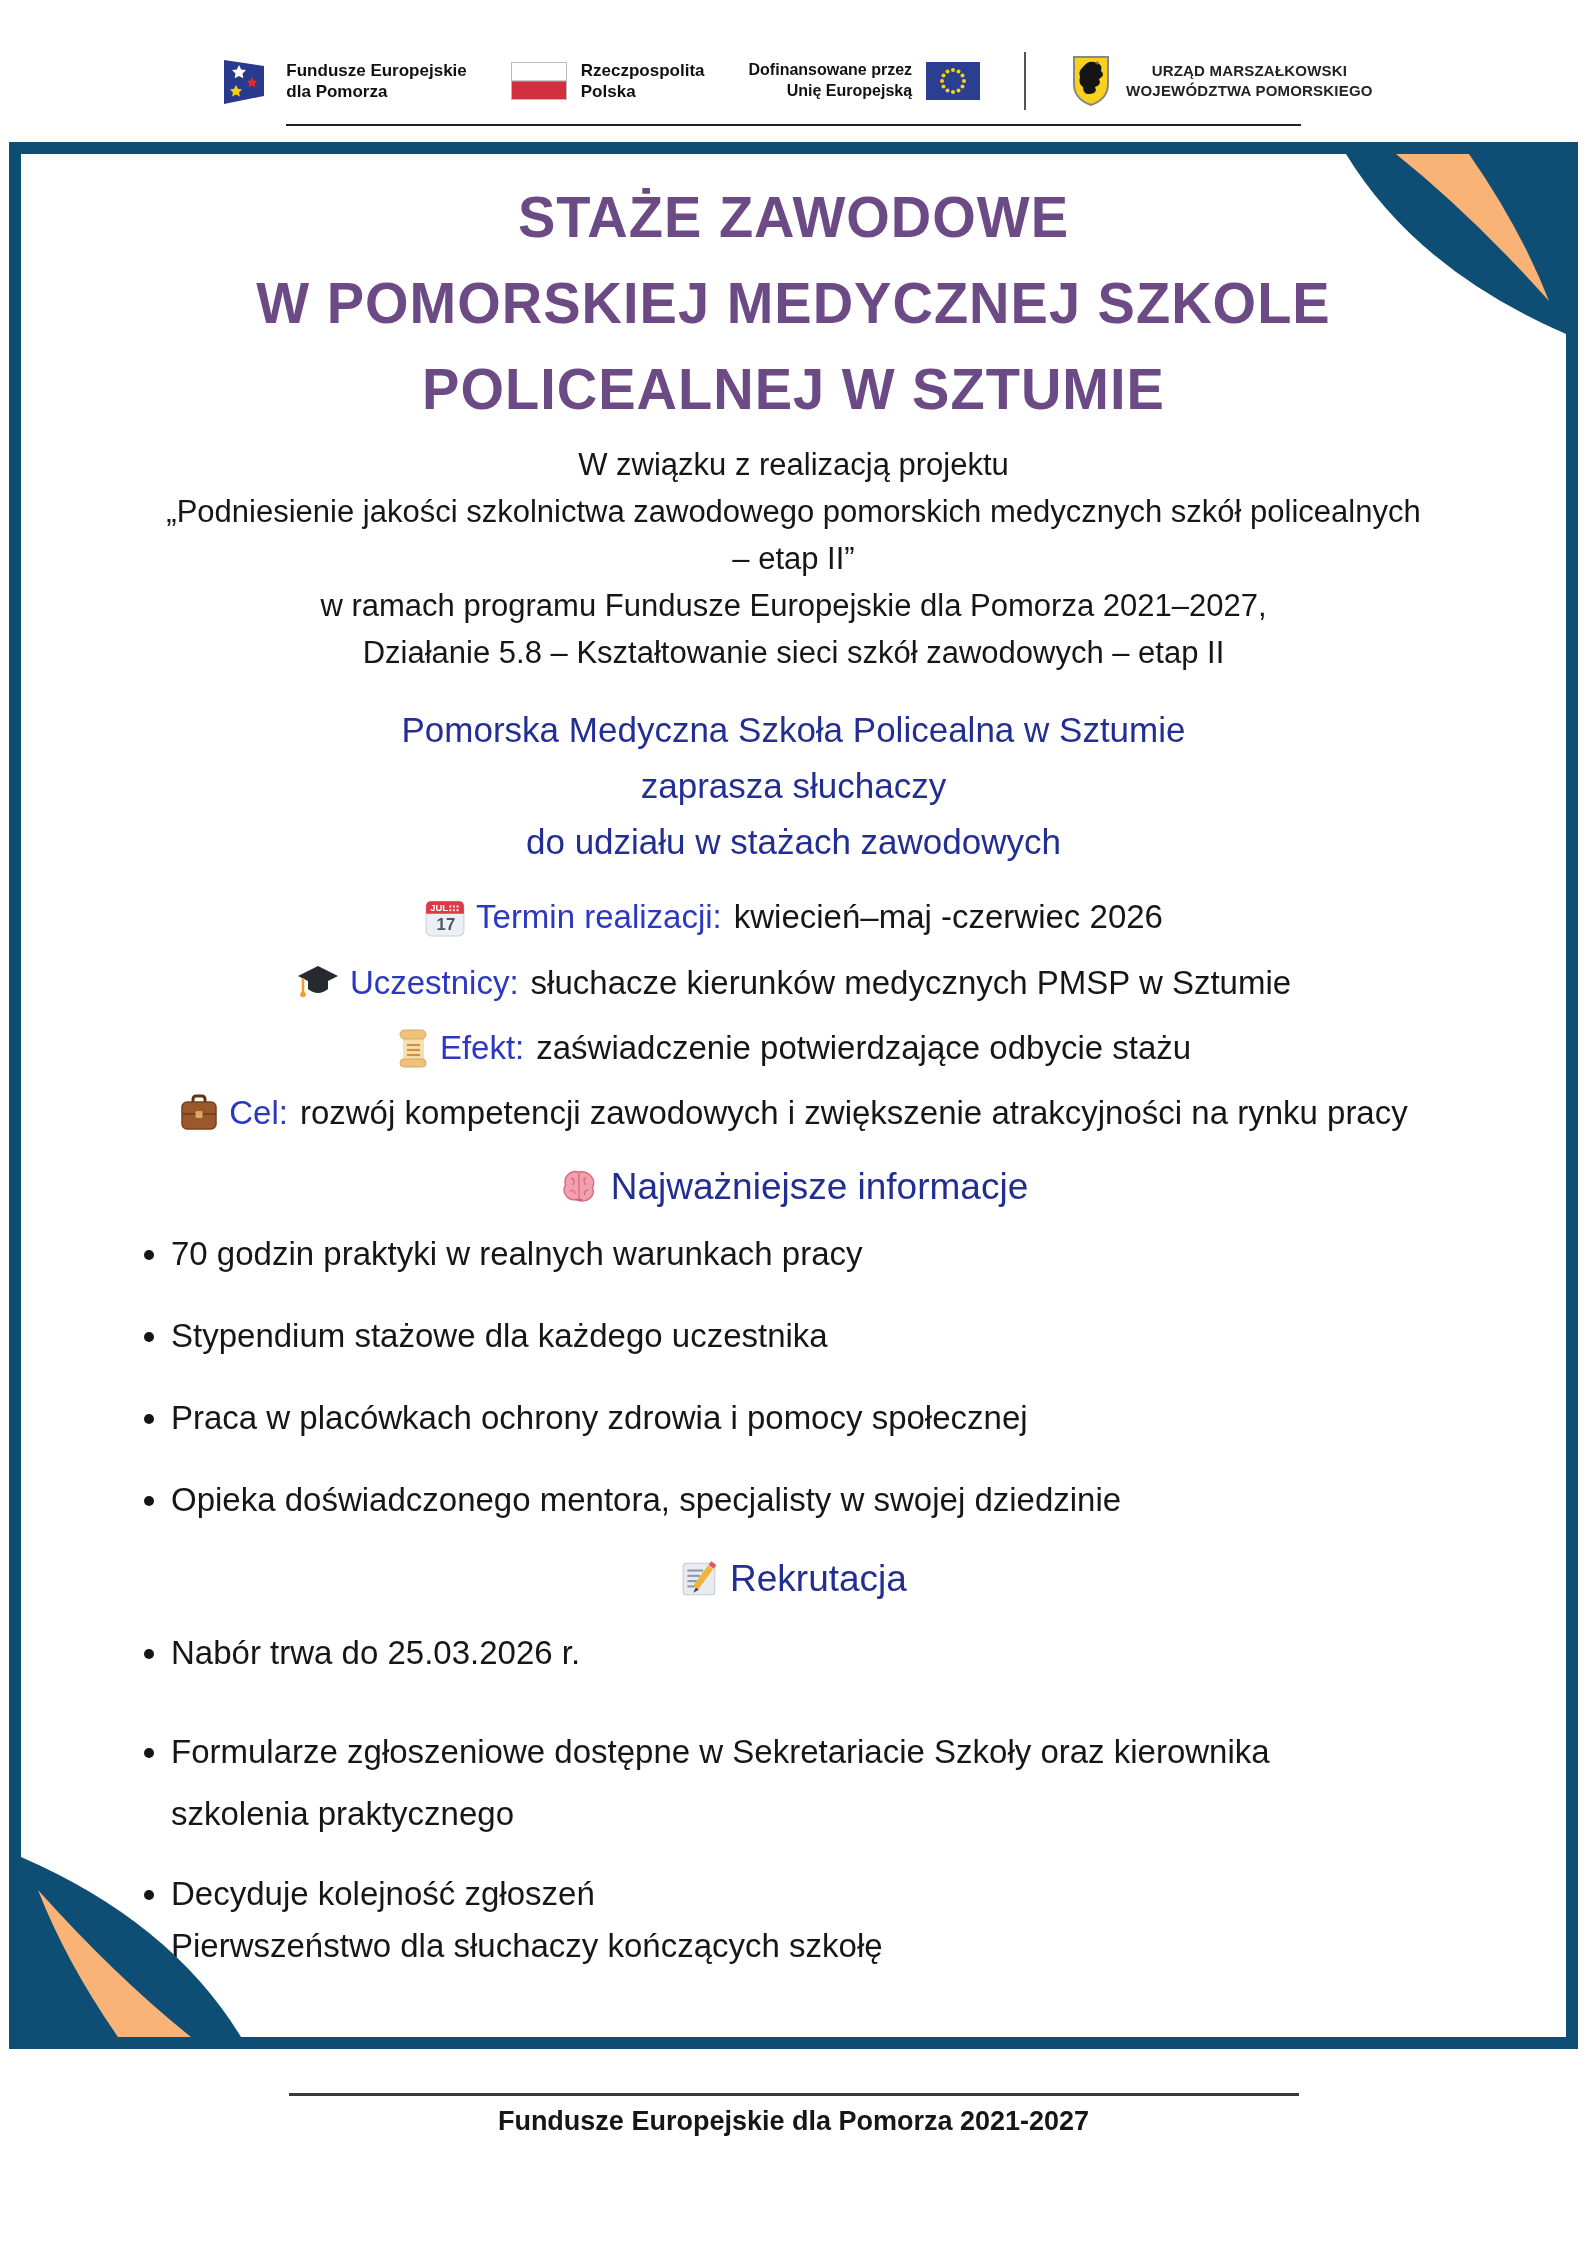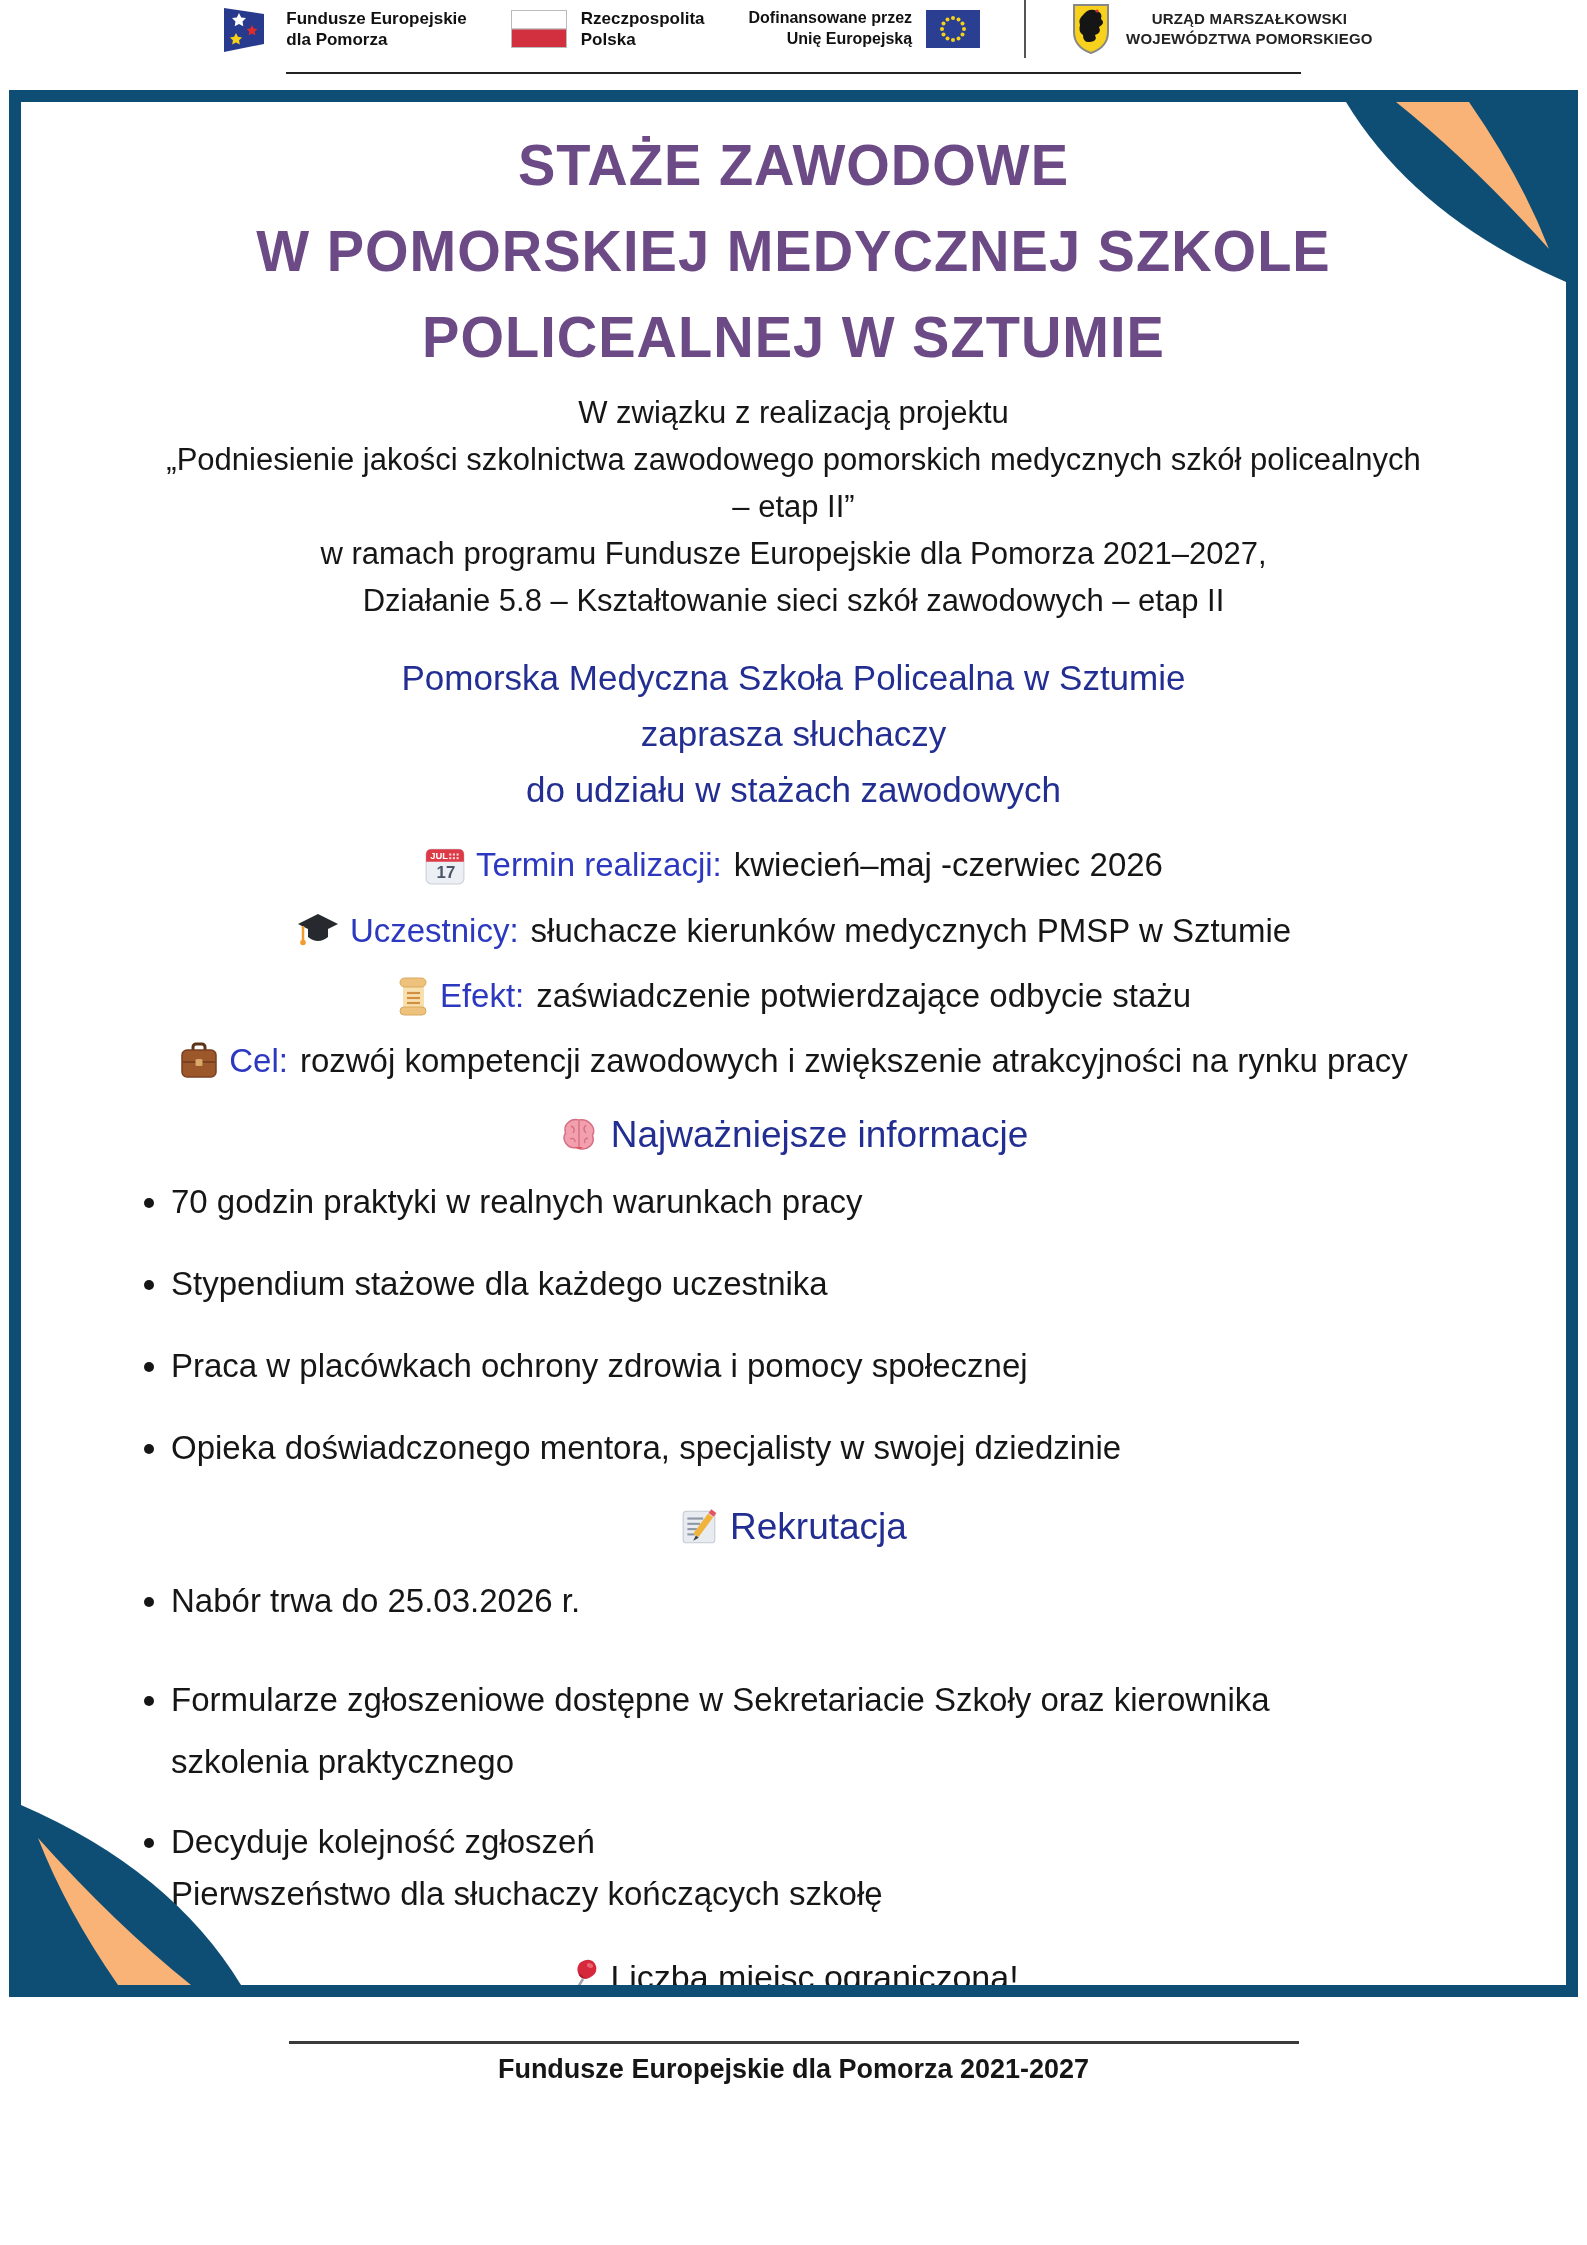--- a/index.html
+++ b/index.html
@@ -6,21 +6,21 @@
     --frame-blue:#0e4e74; --peach:#f9b377; --title-purple:#6b4a86;
     --heading-blue:#232e92; --label-blue:#2c38c0; --text-black:#1d1d1f;
     --flag-red:#d22f3f; --eu-blue:#2b3f92; --star-yellow:#f7d117; --shield-yellow:#f7d11b;
   }
   *{margin:0;padding:0;box-sizing:border-box;}
   html,body{background:#ffffff;}
   body{font-family:"Liberation Sans",sans-serif;color:var(--text-black);}
   .page{position:relative;width:1587px;height:2245px;background:#fff;overflow:hidden;}
 
   
-  .logo-strip{}
+  .logo-strip{padding-top:52px;}
   .logo-row{display:flex;align-items:center;justify-content:center;gap:44px;}
   .logo{display:flex;align-items:center;gap:14px;}
   .logo-text{font-size:17px;font-weight:bold;line-height:1.25;color:#111;}
   .logo-text span{display:block;}
   .eu-text{text-align:right;font-size:16px;font-weight:bold;line-height:1.3;color:#111;}
   .marshal-text{font-size:15px;font-weight:600;line-height:1.35;color:#222;text-align:center;letter-spacing:.2px;}
   .v-divider{width:2px;height:58px;background:#555;}
   .header-rule{width:1015px;height:2px;background:#222;margin:14px auto 0 auto;}
 
   
@@ -261,29 +261,20 @@
       <span>Rekrutacja</span>
     </h2>
 
     <ul class="bullets recruit">
       <li>Nabór trwa do 25.03.2026 r.</li>
       <li>Formularze zgłoszeniowe dostępne w Sekretariacie Szkoły oraz kierownika szkolenia praktycznego</li>
       <li class="tight">Decyduje kolejność zgłoszeń</li>
       <li class="tight2">Pierwszeństwo dla słuchaczy kończących szkołę</li>
     </ul>
 
-    <p class="limited">
-      <svg class="icon" width="32" height="38" viewBox="0 0 32 38">
-        <line x1="15" y1="21" x2="7" y2="34" stroke="#9aa4ad" stroke-width="2.6"></line>
-        <path d="M13,4 Q24,-2 28,8 Q30,16 21,20 Q13,23 10,15 Q8,8 13,4 Z" fill="#d62a3c"></path>
-        <path d="M12,15 Q15,21 21,20 Q14,22 11,17 Z" fill="#a81d2d"></path>
-        <ellipse cx="22" cy="7.5" rx="3.2" ry="2.2" fill="#ea6371" transform="rotate(25 22 7.5)"></ellipse>
-      </svg>
-      <span>Liczba miejsc ograniczona!</span>
-    </p>
 
   </main>
 
   <footer class="poster-footer">
     <div class="footer-rule"></div>
     <p>Fundusze Europejskie dla Pomorza 2021-2027</p>
   </footer>
 
 </div>
 

